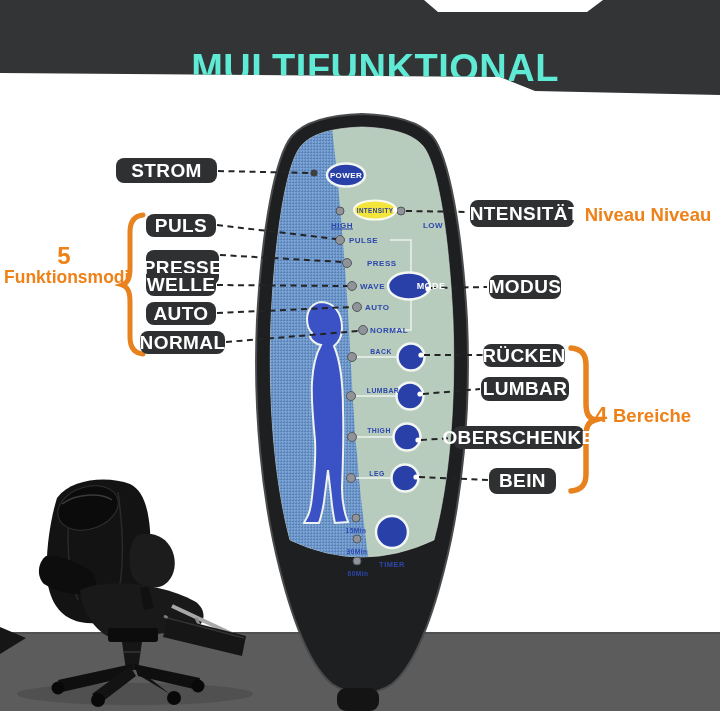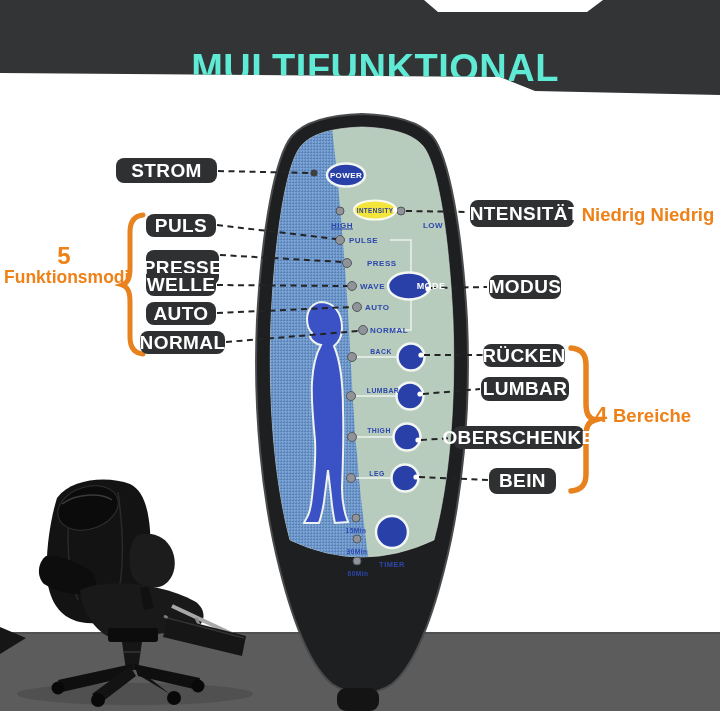--- a/index.html
+++ b/index.html
@@ -196,21 +196,21 @@
   <div class="box" style="left:146px;top:214px;width:70px;height:23px;">PULS</div>
   <div class="box" style="left:146px;top:250px;width:73px;height:35px;">PRESSE</div>
   <div class="box" style="left:146px;top:273px;width:70px;height:23px;">WELLE</div>
   <div class="box" style="left:146px;top:302px;width:70px;height:23px;">AUTO</div>
   <div class="box" style="left:140px;top:331px;width:85px;height:23px;">NORMAL</div>
 
   <div class="accent" style="left:8px;top:244px;width:112px;text-align:center;font-size:24px;line-height:24px;">5</div>
   <div class="accent" style="left:4px;top:267px;width:120px;text-align:center;font-size:17.5px;">Funktionsmodi</div>
 
   <div class="box" style="left:470px;top:200px;width:104px;height:27px;">INTENSITÄT</div>
-  <div class="accent" style="left:578px;top:205px;width:140px;text-align:center;font-size:18.5px;line-height:19px;">Niedrig Niedrig</div>
+  <div class="accent" style="left:578px;top:205px;width:140px;text-align:center;font-size:18.5px;line-height:19px;">Niveau Niveau</div>
   <div class="box" style="left:489px;top:275px;width:72px;height:24px;">MODUS</div>
   <div class="box" style="left:483px;top:344px;width:82px;height:23px;">RÜCKEN</div>
   <div class="box" style="left:481px;top:377px;width:88px;height:24px;">LUMBAR</div>
   <div class="box" style="left:453px;top:426px;width:131px;height:23px;">OBERSCHENKE</div>
   <div class="box" style="left:489px;top:468px;width:67px;height:26px;">BEIN</div>
   <div class="accent" style="left:595px;top:402px;font-size:22px;">4</div>
   <div class="accent" style="left:613px;top:405px;font-size:18.5px;">Bereiche</div>
 
   <div class="btn-text" style="left:346px;top:175px;font-size:8px;">POWER</div>
   <div class="btn-text" style="left:375px;top:210px;font-size:6.3px;color:#2b3f9e;">INTENSITY</div>

